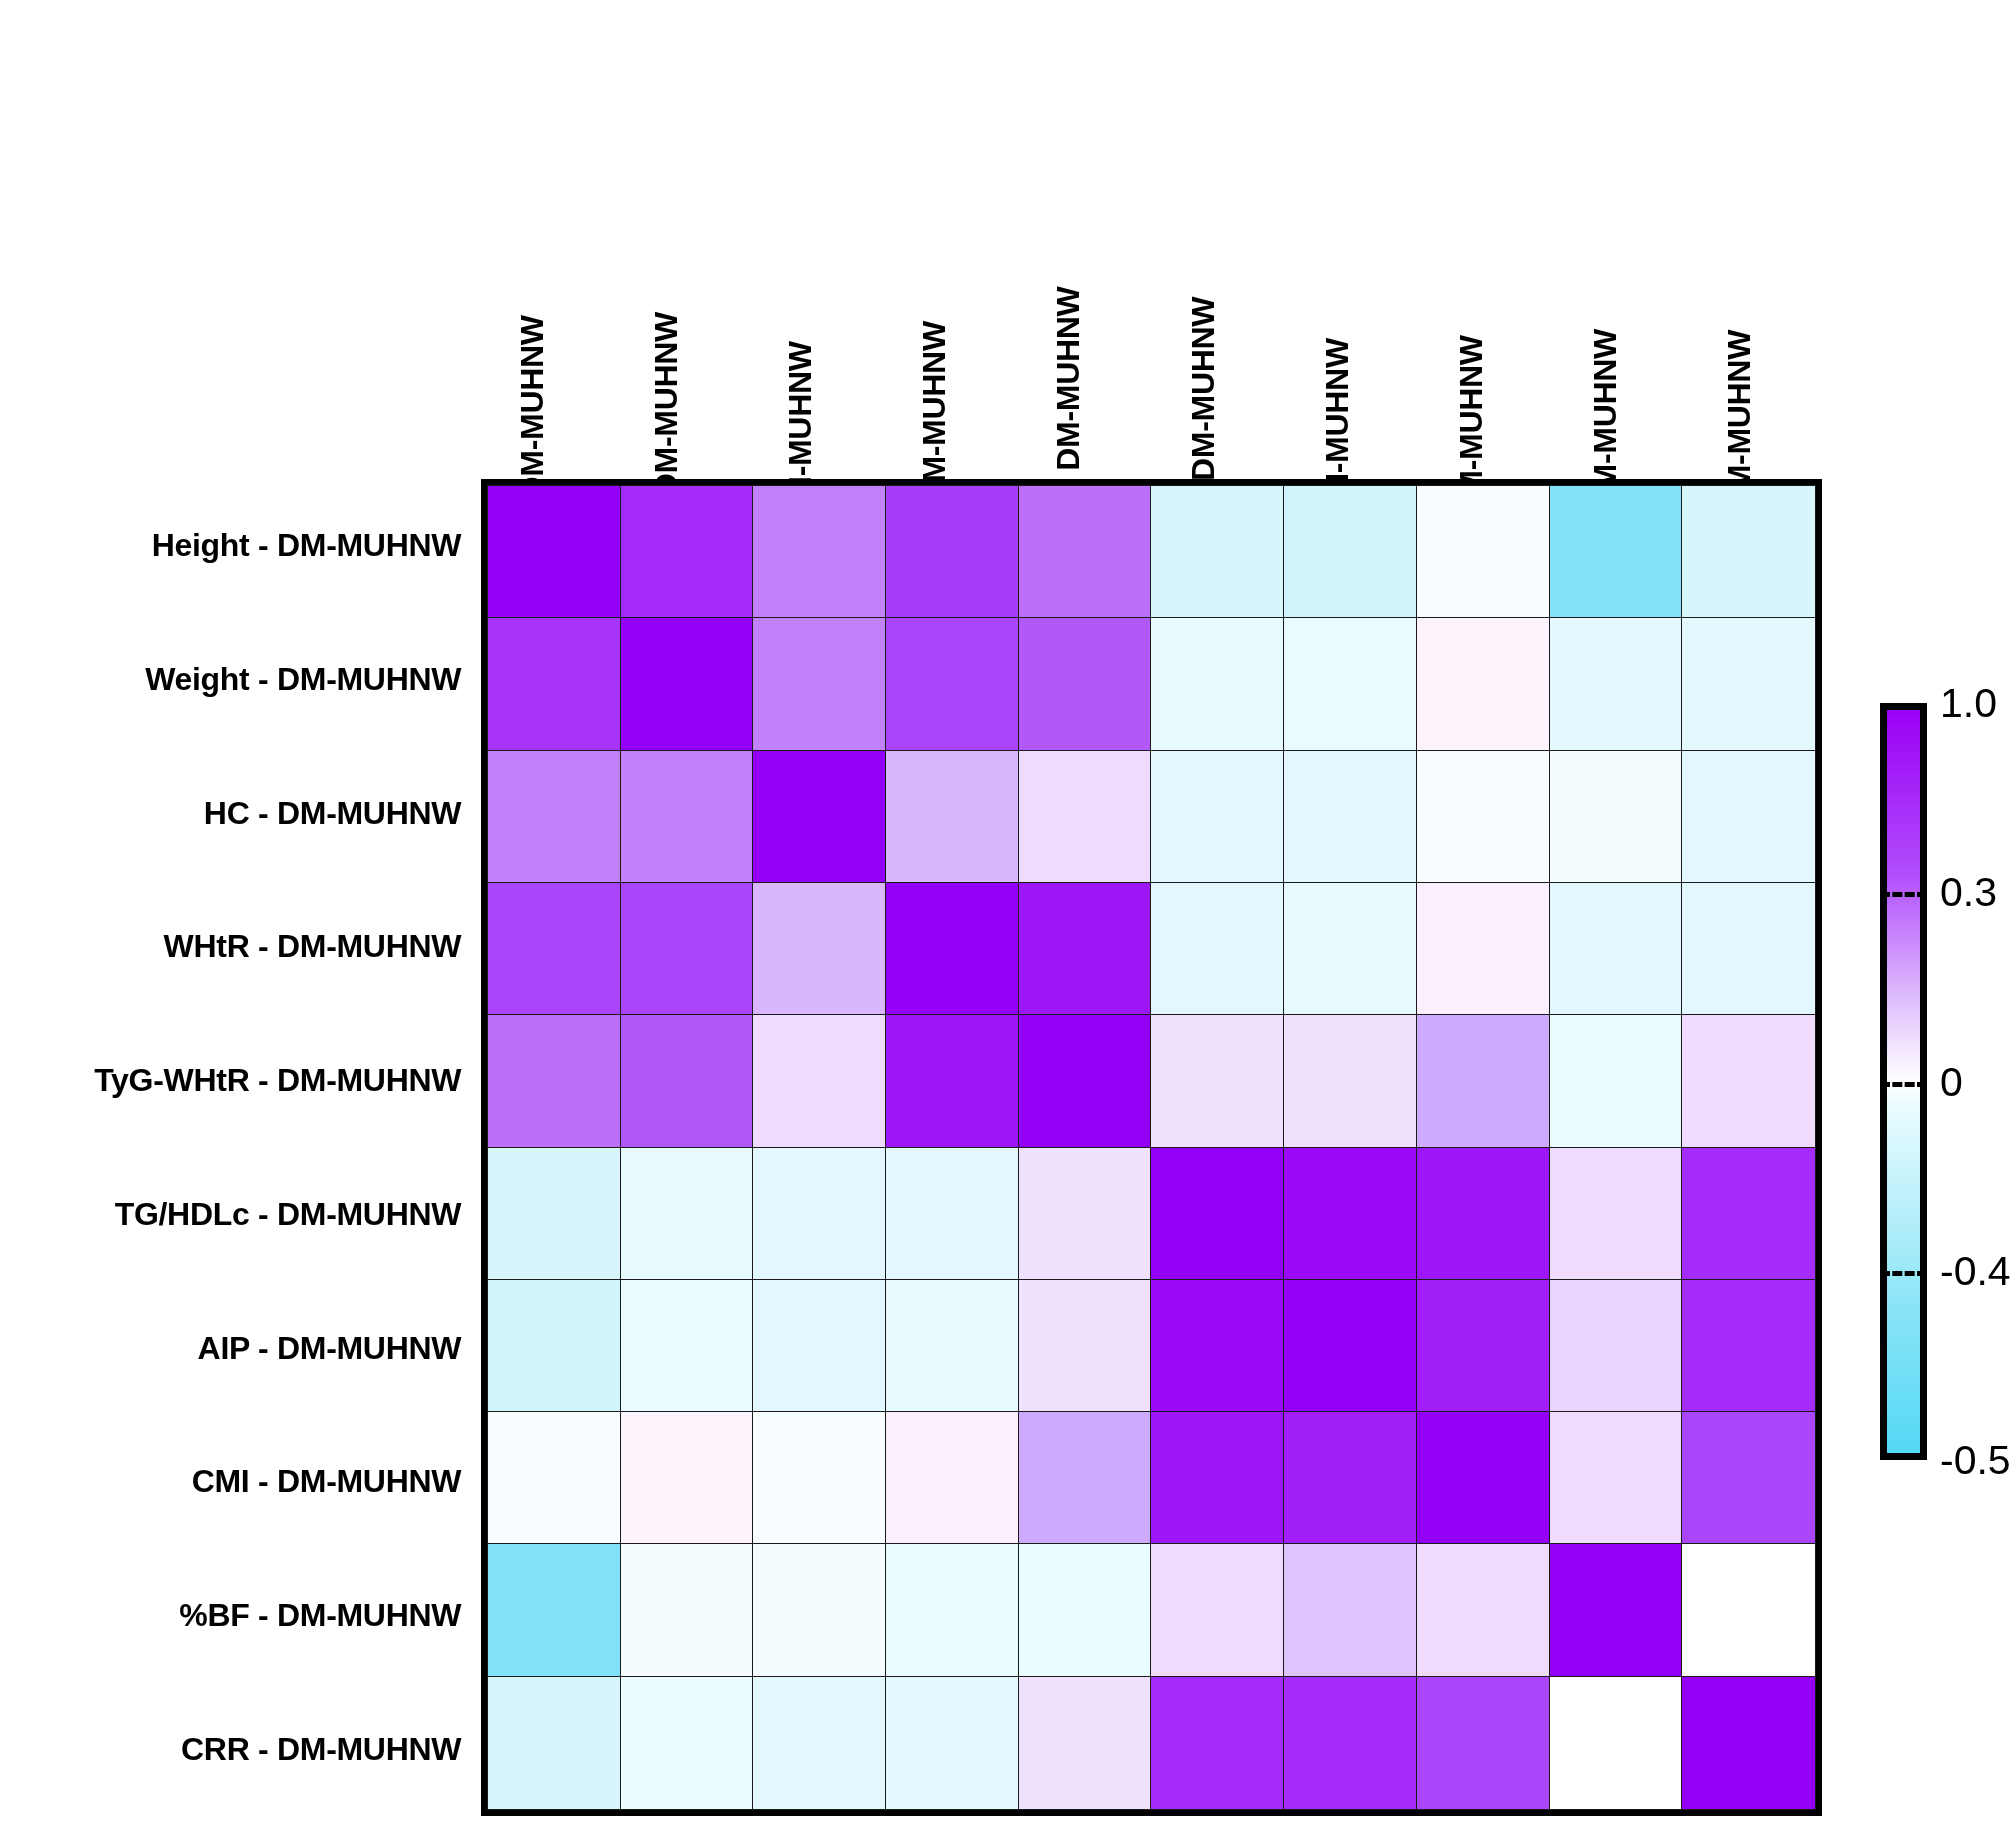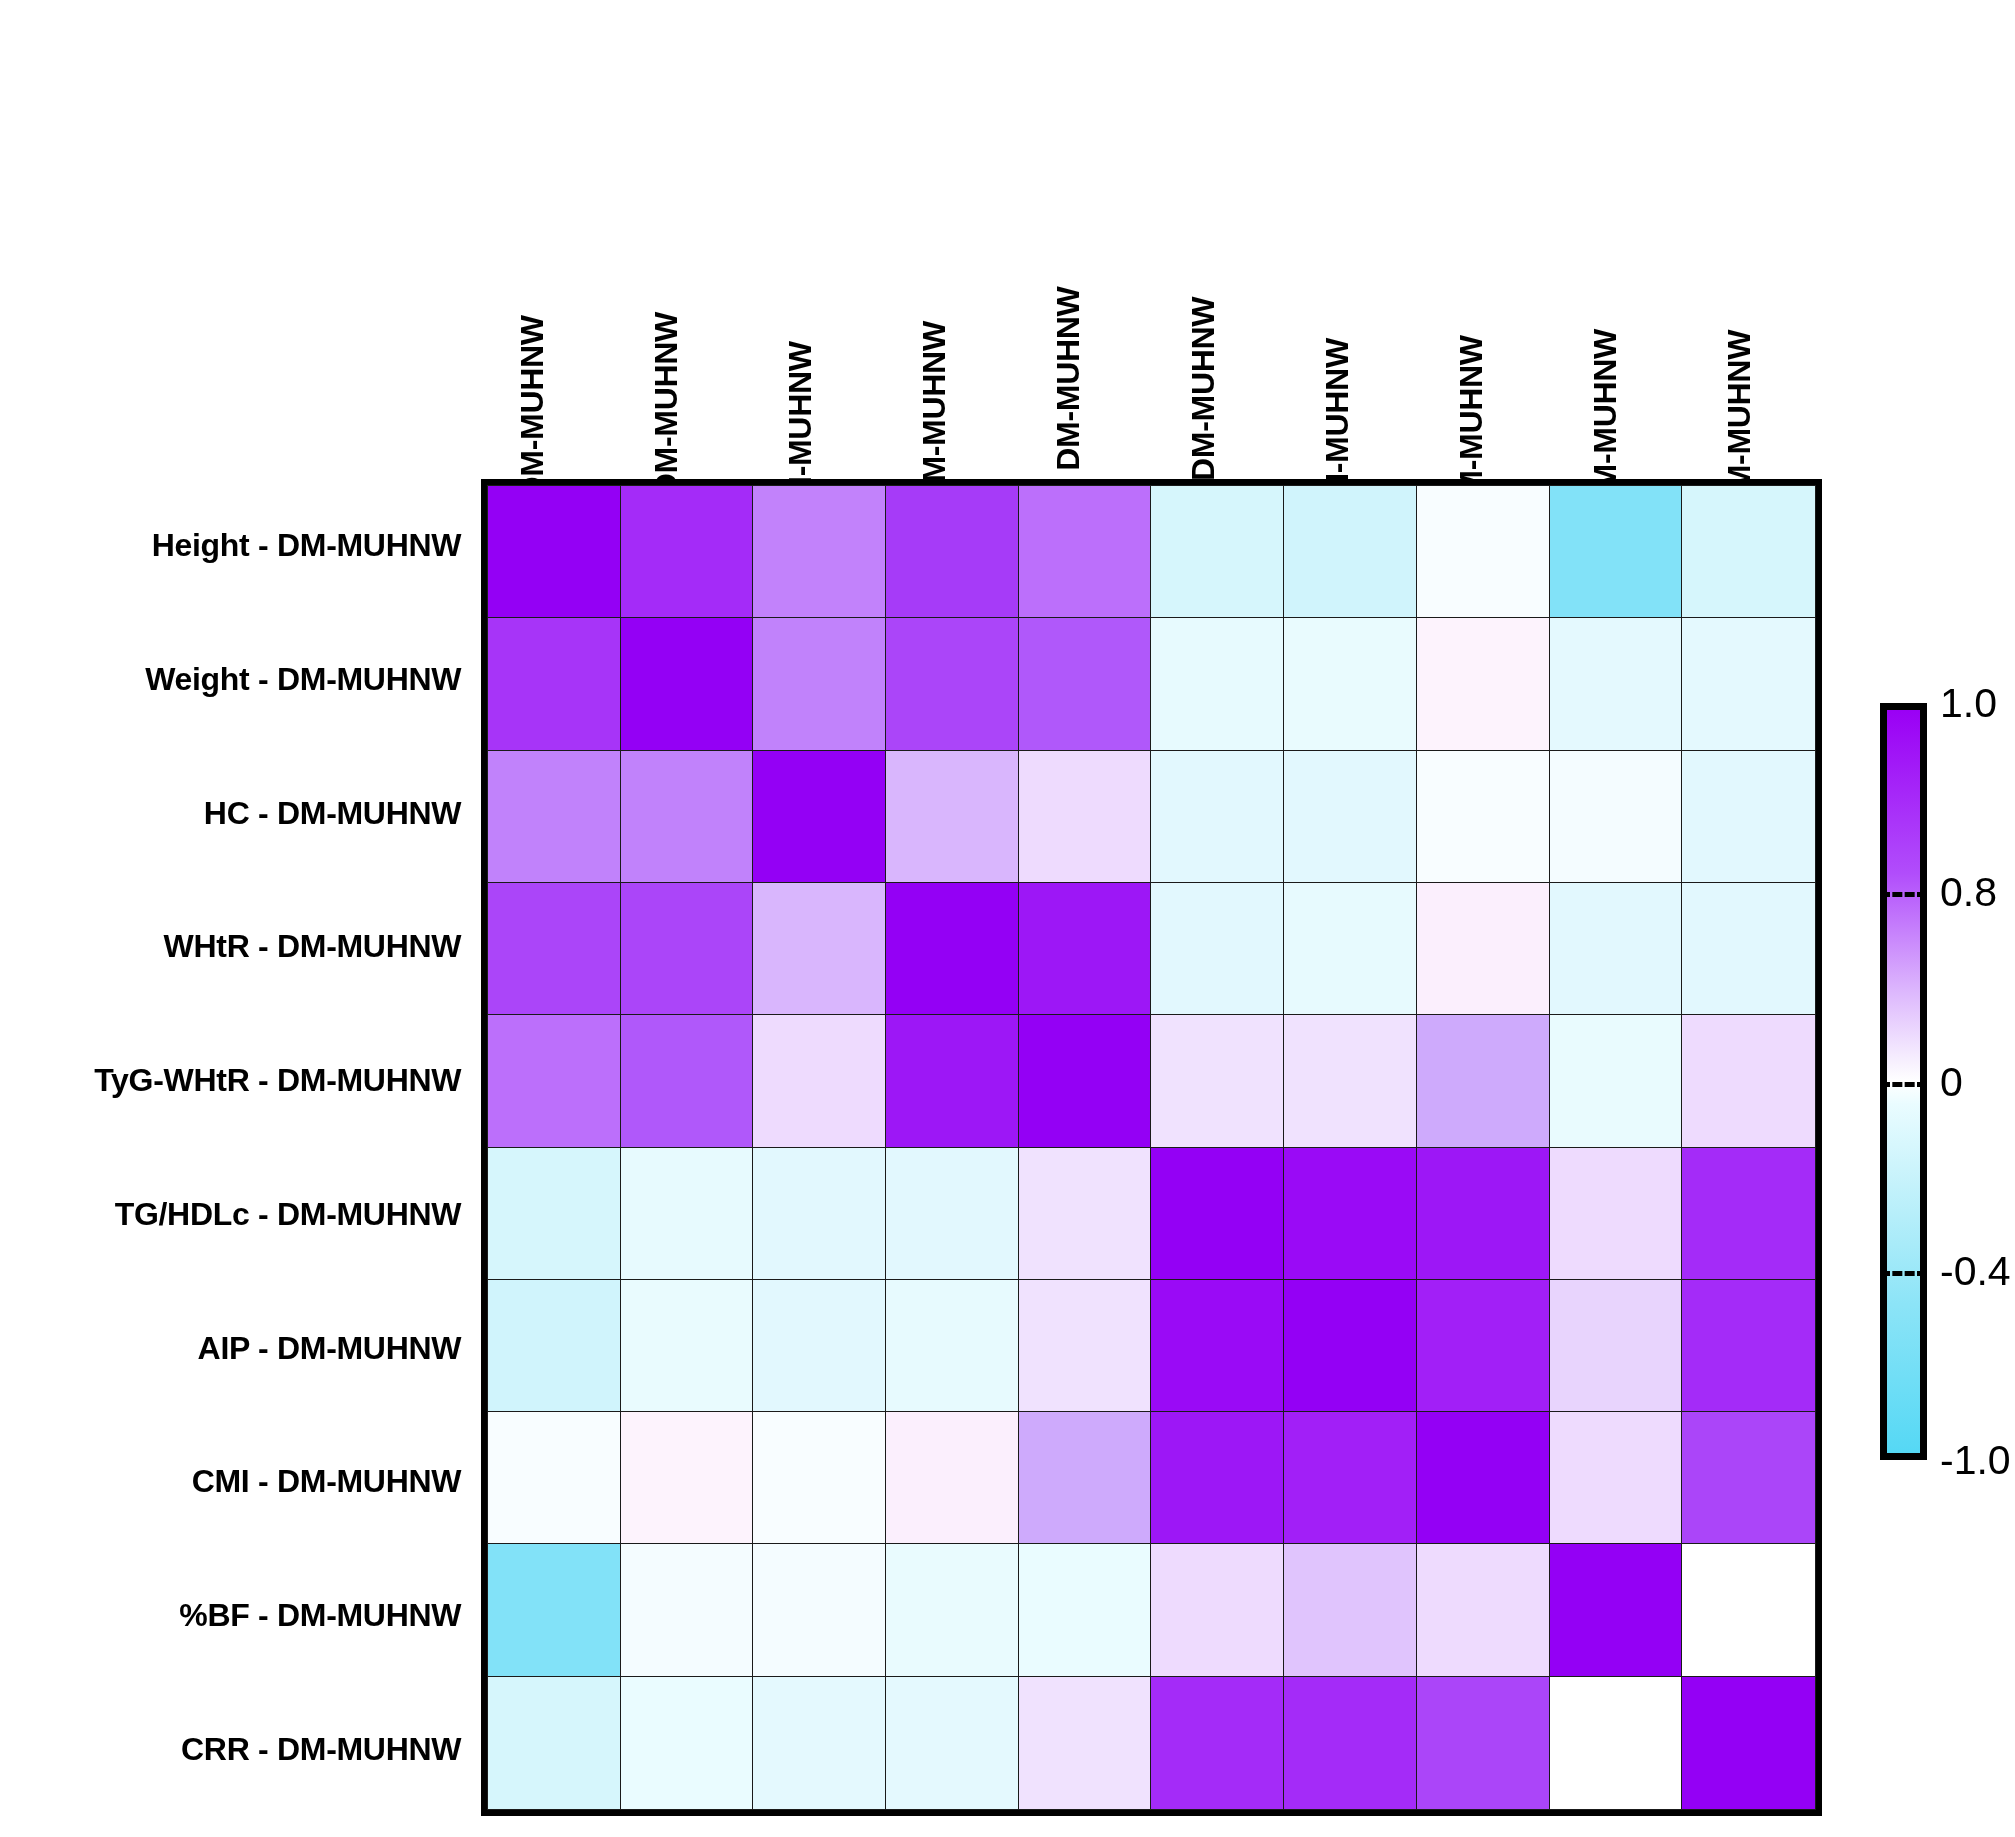--- a/index.html
+++ b/index.html
@@ -298,22 +298,22 @@
         <div class="cell" style="background: rgb(171, 69, 249);"></div>
         <div class="cell" style="background: rgb(255, 255, 255);"></div>
         <div class="cell" style="background: rgb(148, 0, 245);"></div>
       </div>
   </div>
 
   <div id="colorbar-wrap">
     <div id="colorbar"></div>
   <div class="cb-tick-label" style="top: 0px;">1.0</div>
       <div class="cb-tick" style="top: 189px;"></div>
-      <div class="cb-tick-label" style="top: 189px;">0.8</div>
+      <div class="cb-tick-label" style="top: 189px;">0.3</div>
       <div class="cb-tick" style="top: 379px;"></div>
       <div class="cb-tick-label" style="top: 379px;">0</div>
       <div class="cb-tick" style="top: 568px;"></div>
       <div class="cb-tick-label" style="top: 568px;">-0.4</div>
-      <div class="cb-tick-label" style="top: 757px;">-1.0</div>
+      <div class="cb-tick-label" style="top: 757px;">-0.5</div>
     </div>
 
 </div>
 
 
 </body></html>

